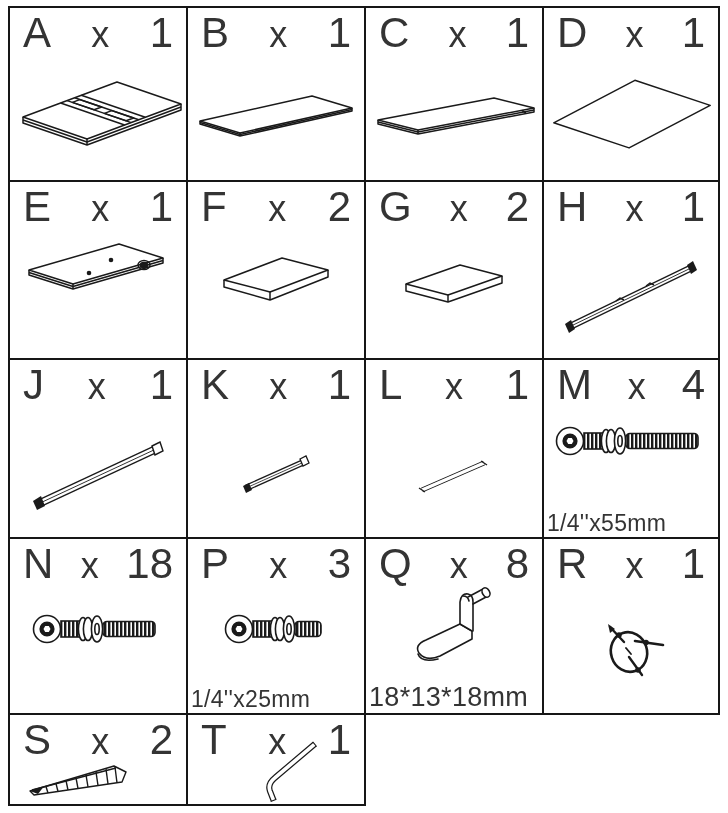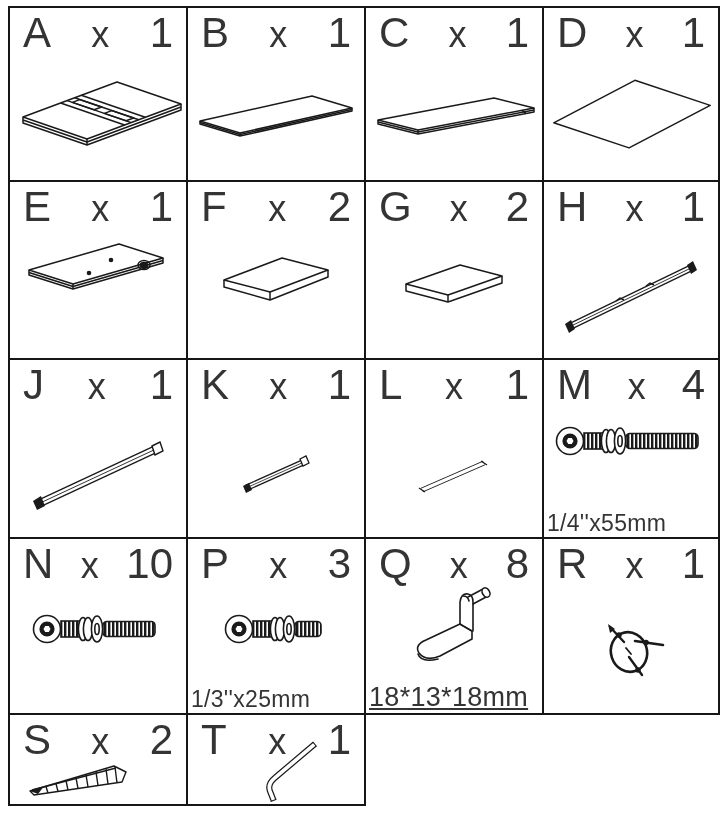--- a/index.html
+++ b/index.html
@@ -20,21 +20,21 @@
   .label .xx{font-size:36px;}
   .art{
     position:absolute;left:2px;right:2px;top:50px;bottom:4px;
     display:flex;align-items:center;justify-content:center;
   }
   .has-size .art{top:44px;bottom:38px;}
   .size{
     position:absolute;bottom:0px;left:3px;
     font-size:23px;font-weight:300;color:#343434;white-space:nowrap;letter-spacing:0.3px;
   }
-  .cell-q .size{font-size:27px;text-decoration:underline;}
+  .cell-q .size{font-size:27px;}
   .cell-s .art{top:42px;bottom:2px;justify-content:flex-start;padding-left:12px;}
   .cell-t .art{top:22px;bottom:2px;justify-content:flex-end;padding-right:24px;}
   svg{display:block;}
 </style>
 </head>
 <body>
 
 <div class="page">
 
   <div class="cell" style="left:8px;top:6px;width:180px;height:176px">
@@ -265,21 +265,21 @@
         </g>
       </svg>
     </div>
     <div class="size">1/4''x55mm</div>
   </div>
 
   <div class="cell has-size" style="left:8px;top:537px;width:180px;height:178px">
     <div class="label">
         <span>N</span>
         <span class="xx">x</span>
-        <span>10</span>
+        <span>18</span>
       </div>
     <div class="art">
       <svg width="132" height="58" viewBox="0 0 132 58">
         <defs>
           <pattern id="thN" width="4" height="30" patternUnits="userSpaceOnUse">
             <rect width="4" height="30" fill="#fff"></rect>
               <rect width="2.4" height="30" fill="#1a1a1a"></rect>
           </pattern>
         </defs>
         <g stroke="#1a1a1a" stroke-width="1.6" fill="none">
@@ -317,21 +317,21 @@
           <circle cx="15" cy="29" r="6.8" fill="#1a1a1a"></circle>
           <path d="M18.5,29 L16.8,32 L13.2,32 L11.5,29 L13.2,26 L16.8,26 Z" fill="#fff" stroke="none"></path>
           <ellipse cx="51" cy="29" rx="4.6" ry="11.5" fill="#fff"></ellipse>
           <ellipse cx="56" cy="29" rx="4.6" ry="11.5" fill="#fff"></ellipse>
           <ellipse cx="65" cy="29" rx="5.6" ry="13" fill="#fff"></ellipse>
           <ellipse cx="65" cy="29" rx="2.2" ry="5.5" fill="#fff"></ellipse>
           <rect x="71" y="21.5" width="26" height="15" rx="4" fill="url(#thP)"></rect>
         </g>
       </svg>
     </div>
-    <div class="size">1/3''x25mm</div>
+    <div class="size">1/4''x25mm</div>
   </div>
 
   <div class="cell has-size cell-q" style="left:364px;top:537px;width:180px;height:178px">
     <div class="label">
         <span>Q</span>
         <span class="xx">x</span>
         <span>8</span>
       </div>
     <div class="art">
       <svg width="104" height="92" viewBox="0 0 104 92">

